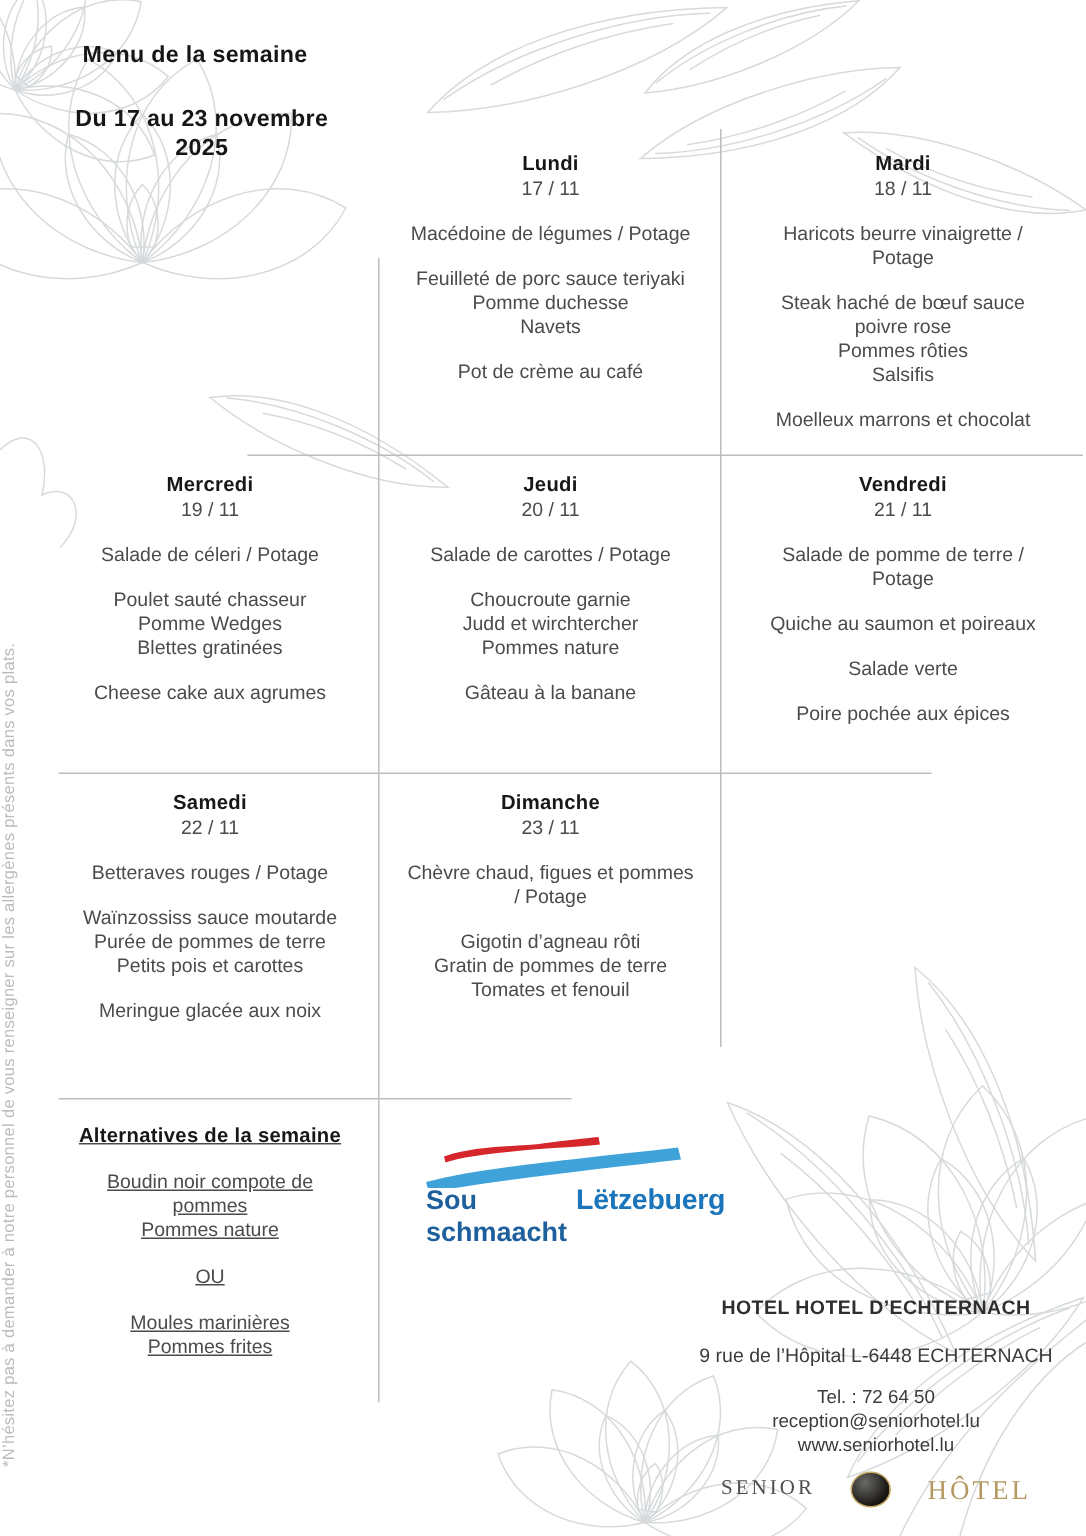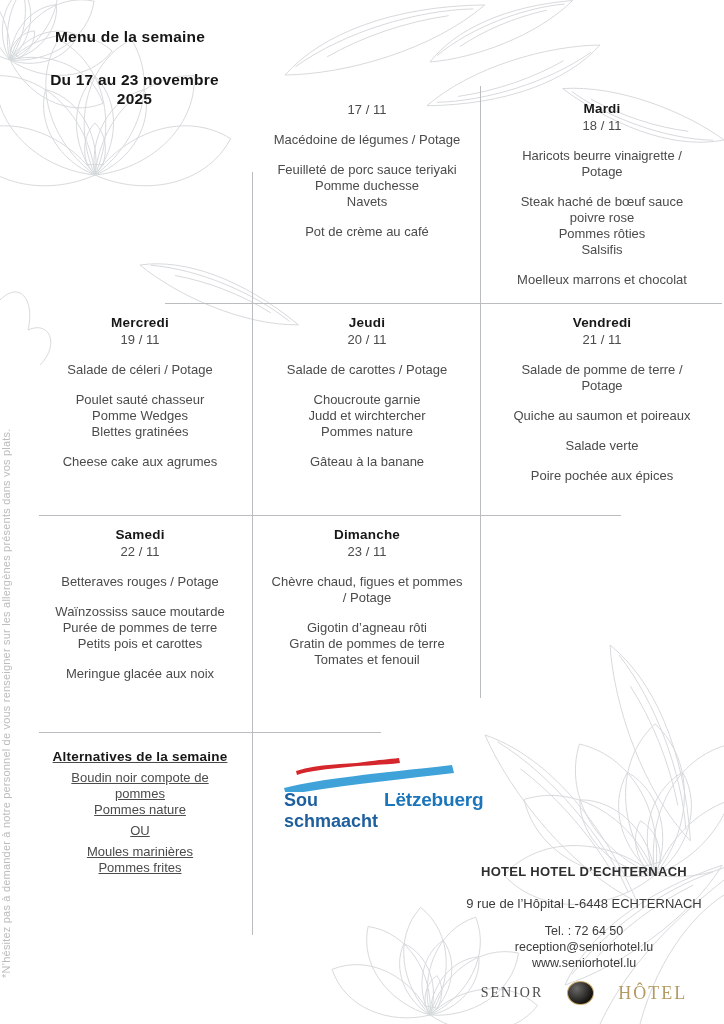--- a/index.html
+++ b/index.html
@@ -35,21 +35,21 @@
   .cell p.group:empty{display:none;}
   #cell-lundi{left:254px;top:101px;width:226px;}
   #cell-mardi{left:482px;top:101px;width:240px;}
   #cell-mercredi{left:30px;top:315px;width:220px;}
   #cell-jeudi{left:254px;top:315px;width:226px;}
   #cell-vendredi{left:482px;top:315px;width:240px;}
   #cell-samedi{left:30px;top:527px;width:220px;}
   #cell-dimanche{left:254px;top:527px;width:226px;}
   #cell-alternatives{left:30px;top:745px;width:220px;text-decoration:underline;}
   #cell-alternatives h3{padding-top:4px;}
-  #cell-alternatives p.group{margin-top:5px;}
+  #cell-alternatives p.group{margin-top:15px;}
   
   .allergen{position:absolute;left:12px;top:356px;width:14px;height:622px;z-index:2;}
   .allergen span{
     position:absolute;left:0;bottom:0;transform-origin:0 100%;
     transform:rotate(-90deg);white-space:nowrap;
     font-size:11px;color:#bcbcbc;letter-spacing:.2px;
   }
   
   .letz{position:absolute;left:282px;top:756px;width:185px;z-index:2;}
   .letz .letz-text{display:flex;align-items:baseline;gap:6px;margin-top:-7px;padding-left:2px;}
@@ -116,20 +116,21 @@
   <div class="vline" id="vline2"></div>
   <div class="hline" id="hline1"></div>
   <div class="hline" id="hline2"></div>
   <div class="hline" id="hline3"></div>
 
   <h1 class="title">Menu de la semaine</h1>
   <h2 class="subtitle">Du 17 au 23 novembre
 2025</h2>
 
   <section class="cell" id="cell-lundi">
+    <h3>Lundi</h3>
     <div class="date">17 / 11</div>
     <p class="group">Macédoine de légumes / Potage</p>
     <p class="group">Feuilleté de porc sauce teriyaki
 Pomme duchesse
 Navets</p>
     <p class="group">Pot de crème au café</p>
 
   </section>
 
   <section class="cell" id="cell-mardi">

